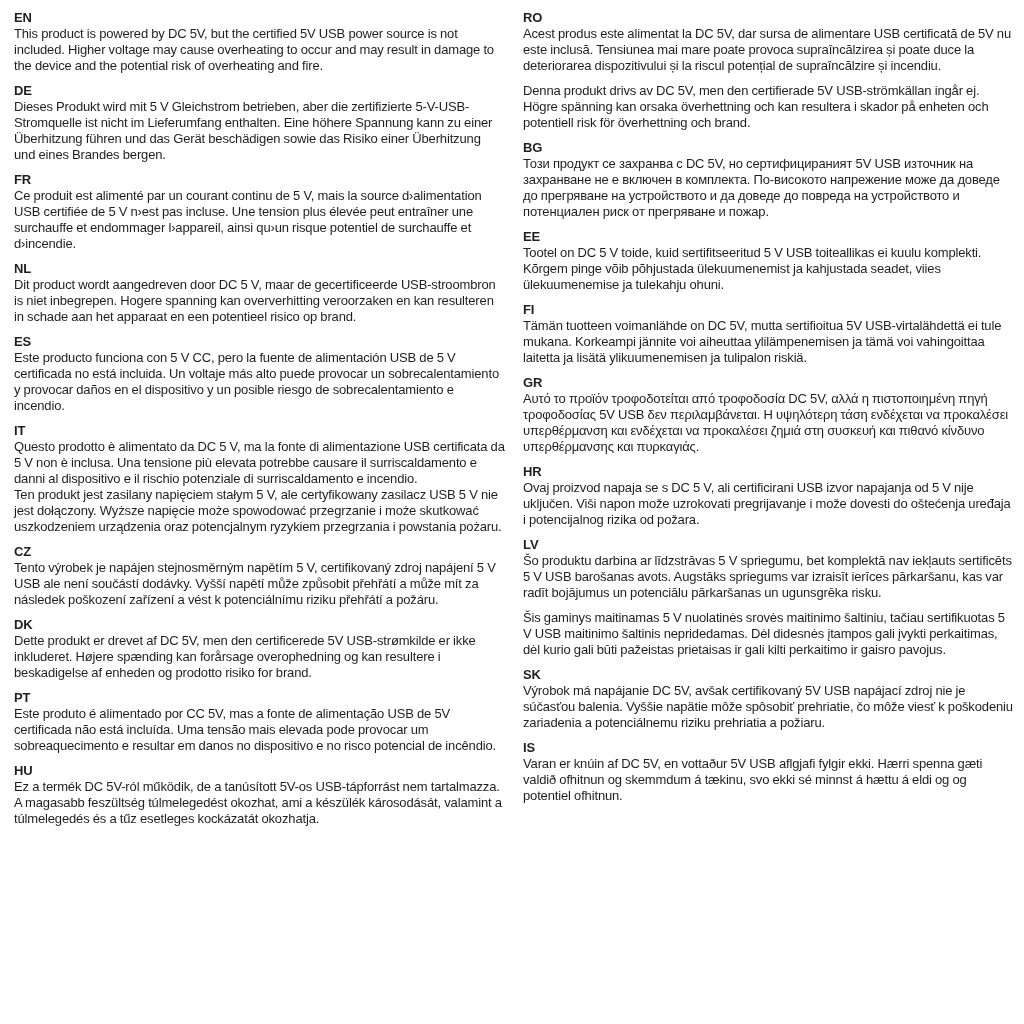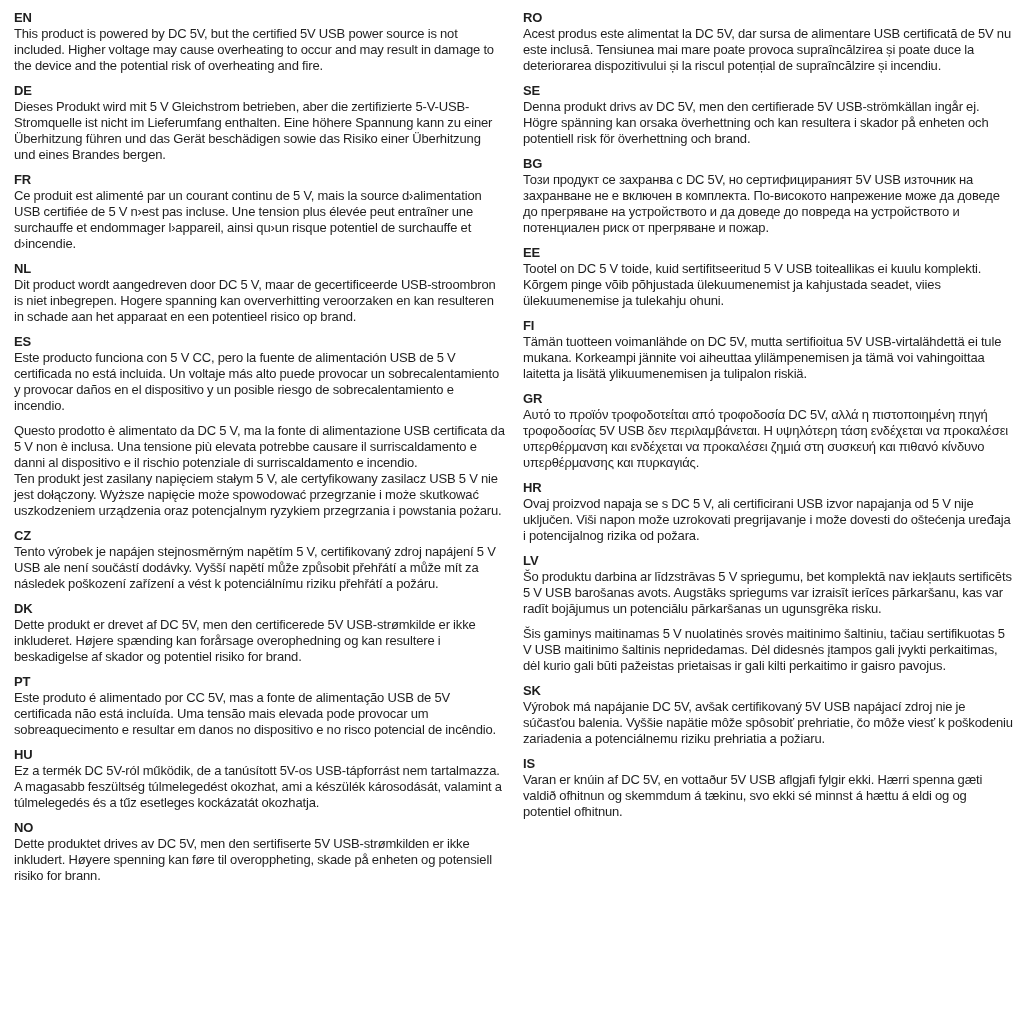--- a/index.html
+++ b/index.html
@@ -71,60 +71,56 @@
     <h2 class="lang-code">NL</h2>
     <p class="lang-text">Dit product wordt aangedreven door DC 5 V, maar de gecertificeerde USB-stroombron is niet inbegrepen. Hogere spanning kan oververhitting veroorzaken en kan resulteren in schade aan het apparaat en een potentieel risico op brand.</p>
   </section>
 
   <section class="lang-section">
     <h2 class="lang-code">ES</h2>
     <p class="lang-text">Este producto funciona con 5 V CC, pero la fuente de alimentación USB de 5 V certificada no está incluida. Un voltaje más alto puede provocar un sobrecalentamiento y provocar daños en el dispositivo y un posible riesgo de sobrecalentamiento e incendio.</p>
   </section>
 
   <section class="lang-section tight">
+    <h2 class="lang-code">IT</h2>
     <p class="lang-text">Questo prodotto è alimentato da DC 5 V, ma la fonte di alimentazione USB certificata da 5 V non è inclusa. Una tensione più elevata potrebbe causare il surriscaldamento e danni al dispositivo e il rischio potenziale di surriscaldamento e incendio.</p>
   </section>
 
   <section class="lang-section">
     <p class="lang-text">Ten produkt jest zasilany napięciem stałym 5 V, ale certyfikowany zasilacz USB 5 V nie jest dołączony. Wyższe napięcie może spowodować przegrzanie i może skutkować uszkodzeniem urządzenia oraz potencjalnym ryzykiem przegrzania i powstania pożaru.</p>
   </section>
 
   <section class="lang-section">
     <h2 class="lang-code">CZ</h2>
     <p class="lang-text">Tento výrobek je napájen stejnosměrným napětím 5 V, certifikovaný zdroj napájení 5 V USB ale není součástí dodávky. Vyšší napětí může způsobit přehřátí a může mít za následek poškození zařízení a vést k potenciálnímu riziku přehřátí a požáru.</p>
   </section>
 
   <section class="lang-section">
     <h2 class="lang-code">DK</h2>
-    <p class="lang-text">Dette produkt er drevet af DC 5V, men den certificerede 5V USB-strømkilde er ikke inkluderet. Højere spænding kan forårsage overophedning og kan resultere i beskadigelse af skador og potentiel risiko for brand.</p>
+    <p class="lang-text">Dette produkt er drevet af DC 5V, men den certificerede 5V USB-strømkilde er ikke inkluderet. Højere spænding kan forårsage overophedning og kan resultere i beskadigelse af enheden og prodotto risiko for brand.</p>
   </section>
 
   <section class="lang-section">
     <h2 class="lang-code">PT</h2>
     <p class="lang-text">Este produto é alimentado por CC 5V, mas a fonte de alimentação USB de 5V certificada não está incluída. Uma tensão mais elevada pode provocar um sobreaquecimento e resultar em danos no dispositivo e no risco potencial de incêndio.</p>
   </section>
 
   <section class="lang-section">
     <h2 class="lang-code">HU</h2>
     <p class="lang-text">Ez a termék DC 5V-ról működik, de a tanúsított 5V-os USB-tápforrást nem tartalmazza. A magasabb feszültség túlmelegedést okozhat, ami a készülék károsodását, valamint a túlmelegedés és a tűz esetleges kockázatát okozhatja.</p>
   </section>
 
-  <section class="lang-section">
-    <h2 class="lang-code">NO</h2>
-    <p class="lang-text">Dette produktet drives av DC 5V, men den sertifiserte 5V USB-strømkilden er ikke inkludert. Høyere spenning kan føre til overoppheting, skade på enheten og potensiell risiko for brann.</p>
-  </section>
 </div>
   <div class="col" id="col-right">
   <section class="lang-section">
     <h2 class="lang-code">RO</h2>
     <p class="lang-text">Acest produs este alimentat la DC 5V, dar sursa de alimentare USB certificată de 5V nu este inclusă. Tensiunea mai mare poate provoca supraîncălzirea și poate duce la deteriorarea dispozitivului și la riscul potențial de supraîncălzire și incendiu.</p>
   </section>
 
   <section class="lang-section">
-    <h2 class="lang-code">SE</h2>
     <p class="lang-text">Denna produkt drivs av DC 5V, men den certifierade 5V USB-strömkällan ingår ej. Högre spänning kan orsaka överhettning och kan resultera i skador på enheten och potentiell risk för överhettning och brand.</p>
   </section>
 
   <section class="lang-section">
     <h2 class="lang-code">BG</h2>
     <p class="lang-text">Този продукт се захранва с DC 5V, но сертифицираният 5V USB източник на захранване не е включен в комплекта. По-високото напрежение може да доведе до прегряване на устройството и да доведе до повреда на устройството и потенциален риск от прегряване и пожар.</p>
   </section>
 
   <section class="lang-section">
     <h2 class="lang-code">EE</h2>

